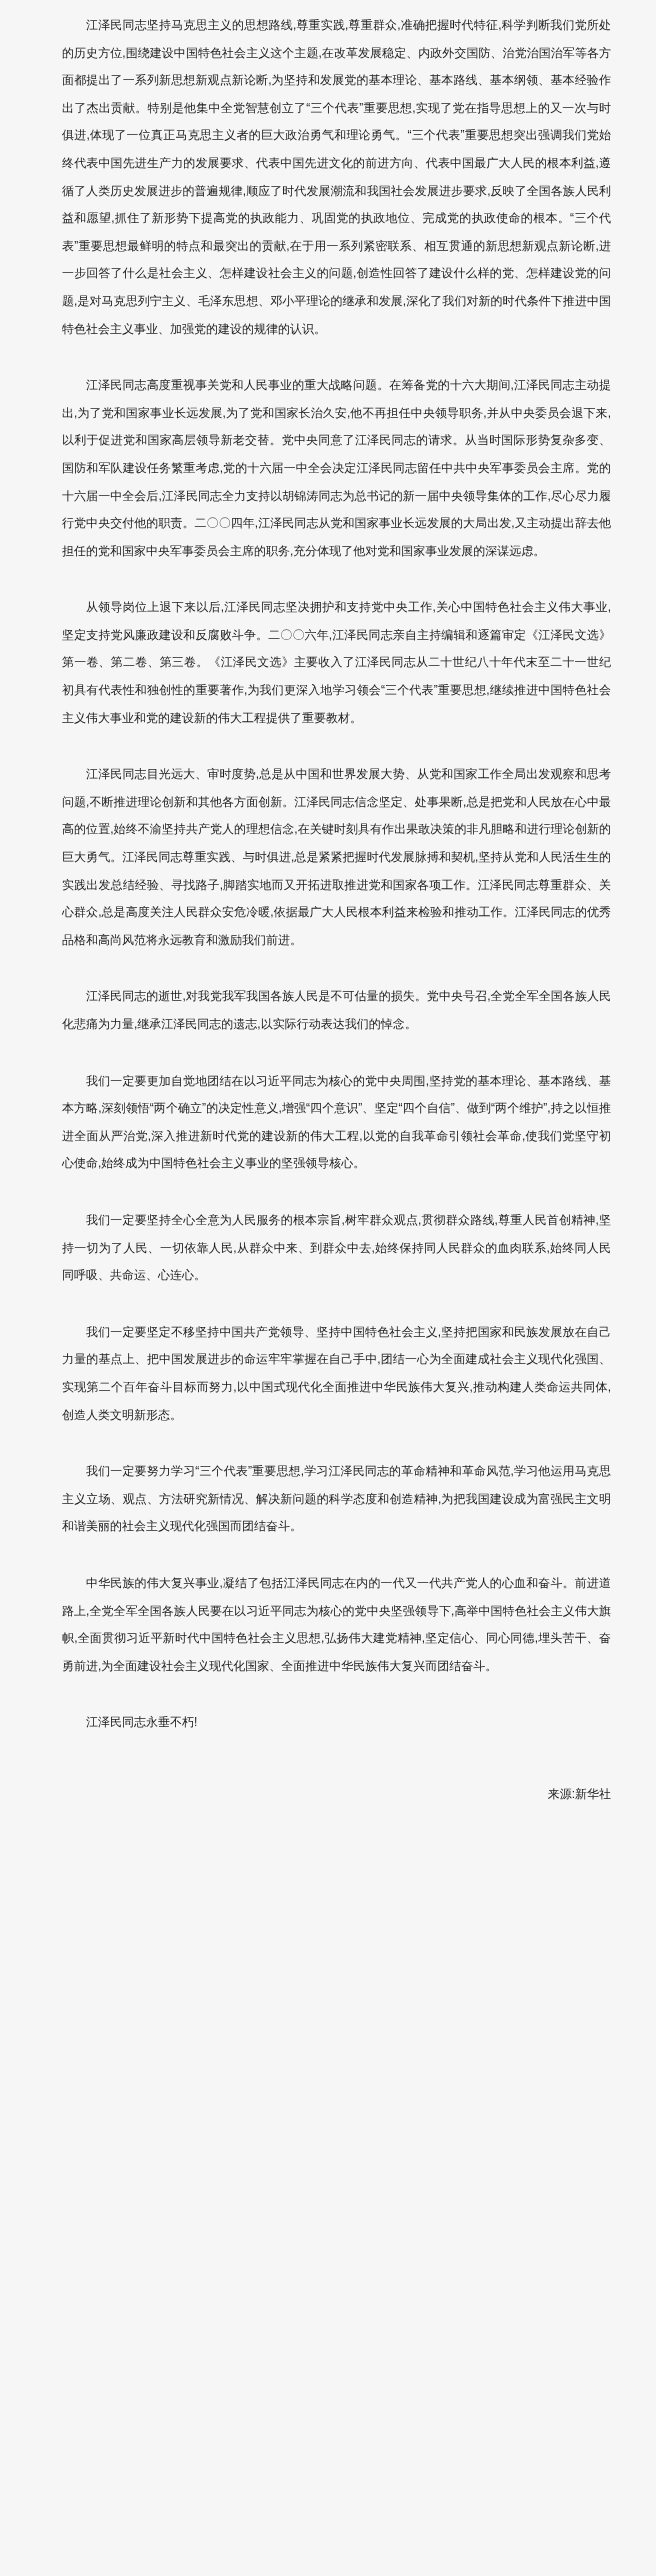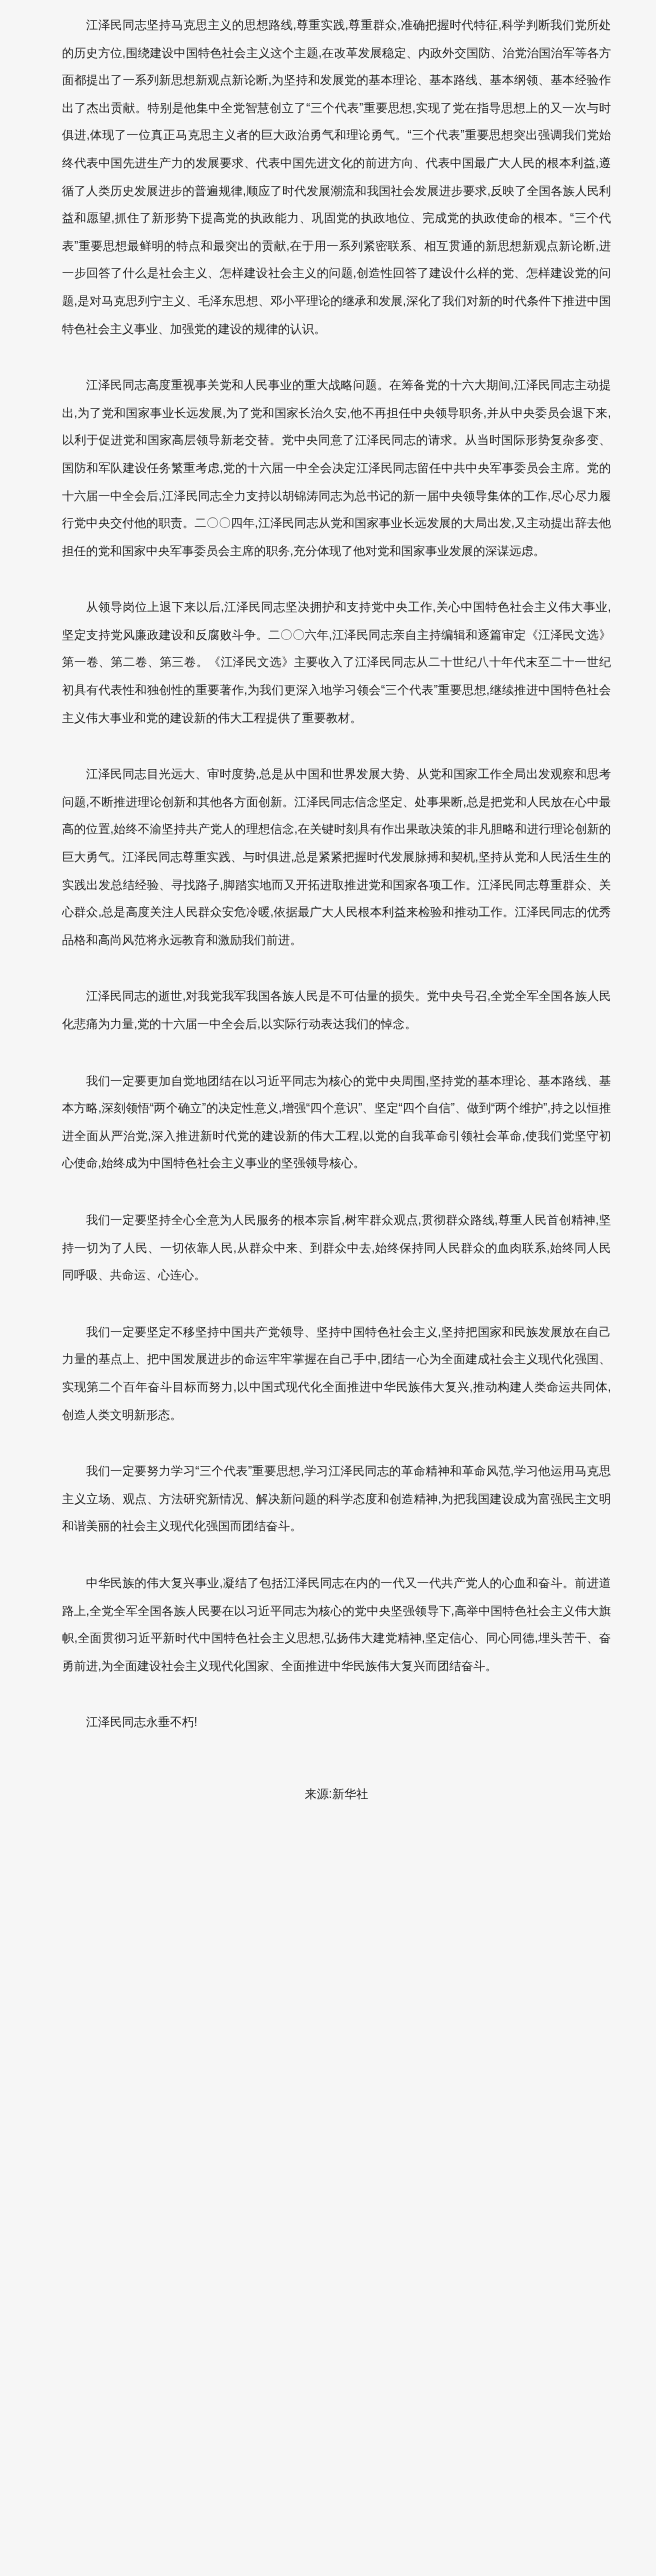--- a/index.html
+++ b/index.html
@@ -28,33 +28,33 @@
     margin: 0 0 29px 0;
     text-indent: 2em;
     word-break: break-all;
     overflow-wrap: break-word;
   }
   .article p.closing {
     margin-bottom: 44px;
   }
   .article p.source {
     text-indent: 0;
-    text-align: center;
+    text-align: right;
     margin-bottom: 0;
   }
 </style>
 </head>
 <body>
 
 <div class="article">
   <p>江泽民同志坚持马克思主义的思想路线,尊重实践,尊重群众,准确把握时代特征,科学判断我们党所处的历史方位,围绕建设中国特色社会主义这个主题,在改革发展稳定、内政外交国防、治党治国治军等各方面都提出了一系列新思想新观点新论断,为坚持和发展党的基本理论、基本路线、基本纲领、基本经验作出了杰出贡献。特别是他集中全党智慧创立了“三个代表”重要思想,实现了党在指导思想上的又一次与时俱进,体现了一位真正马克思主义者的巨大政治勇气和理论勇气。“三个代表”重要思想突出强调我们党始终代表中国先进生产力的发展要求、代表中国先进文化的前进方向、代表中国最广大人民的根本利益,遵循了人类历史发展进步的普遍规律,顺应了时代发展潮流和我国社会发展进步要求,反映了全国各族人民利益和愿望,抓住了新形势下提高党的执政能力、巩固党的执政地位、完成党的执政使命的根本。“三个代表”重要思想最鲜明的特点和最突出的贡献,在于用一系列紧密联系、相互贯通的新思想新观点新论断,进一步回答了什么是社会主义、怎样建设社会主义的问题,创造性回答了建设什么样的党、怎样建设党的问题,是对马克思列宁主义、毛泽东思想、邓小平理论的继承和发展,深化了我们对新的时代条件下推进中国特色社会主义事业、加强党的建设的规律的认识。</p>
   <p>江泽民同志高度重视事关党和人民事业的重大战略问题。在筹备党的十六大期间,江泽民同志主动提出,为了党和国家事业长远发展,为了党和国家长治久安,他不再担任中央领导职务,并从中央委员会退下来,以利于促进党和国家高层领导新老交替。党中央同意了江泽民同志的请求。从当时国际形势复杂多变、国防和军队建设任务繁重考虑,党的十六届一中全会决定江泽民同志留任中共中央军事委员会主席。党的十六届一中全会后,江泽民同志全力支持以胡锦涛同志为总书记的新一届中央领导集体的工作,尽心尽力履行党中央交付他的职责。二〇〇四年,江泽民同志从党和国家事业长远发展的大局出发,又主动提出辞去他担任的党和国家中央军事委员会主席的职务,充分体现了他对党和国家事业发展的深谋远虑。</p>
   <p>从领导岗位上退下来以后,江泽民同志坚决拥护和支持党中央工作,关心中国特色社会主义伟大事业,坚定支持党风廉政建设和反腐败斗争。二〇〇六年,江泽民同志亲自主持编辑和逐篇审定《江泽民文选》第一卷、第二卷、第三卷。《江泽民文选》主要收入了江泽民同志从二十世纪八十年代末至二十一世纪初具有代表性和独创性的重要著作,为我们更深入地学习领会“三个代表”重要思想,继续推进中国特色社会主义伟大事业和党的建设新的伟大工程提供了重要教材。</p>
   <p>江泽民同志目光远大、审时度势,总是从中国和世界发展大势、从党和国家工作全局出发观察和思考问题,不断推进理论创新和其他各方面创新。江泽民同志信念坚定、处事果断,总是把党和人民放在心中最高的位置,始终不渝坚持共产党人的理想信念,在关键时刻具有作出果敢决策的非凡胆略和进行理论创新的巨大勇气。江泽民同志尊重实践、与时俱进,总是紧紧把握时代发展脉搏和契机,坚持从党和人民活生生的实践出发总结经验、寻找路子,脚踏实地而又开拓进取推进党和国家各项工作。江泽民同志尊重群众、关心群众,总是高度关注人民群众安危冷暖,依据最广大人民根本利益来检验和推动工作。江泽民同志的优秀品格和高尚风范将永远教育和激励我们前进。</p>
-  <p>江泽民同志的逝世,对我党我军我国各族人民是不可估量的损失。党中央号召,全党全军全国各族人民化悲痛为力量,党的十六届一中全会后,以实际行动表达我们的悼念。</p>
+  <p>江泽民同志的逝世,对我党我军我国各族人民是不可估量的损失。党中央号召,全党全军全国各族人民化悲痛为力量,继承江泽民同志的遗志,以实际行动表达我们的悼念。</p>
   <p>我们一定要更加自觉地团结在以习近平同志为核心的党中央周围,坚持党的基本理论、基本路线、基本方略,深刻领悟“两个确立”的决定性意义,增强“四个意识”、坚定“四个自信”、做到“两个维护”,持之以恒推进全面从严治党,深入推进新时代党的建设新的伟大工程,以党的自我革命引领社会革命,使我们党坚守初心使命,始终成为中国特色社会主义事业的坚强领导核心。</p>
   <p>我们一定要坚持全心全意为人民服务的根本宗旨,树牢群众观点,贯彻群众路线,尊重人民首创精神,坚持一切为了人民、一切依靠人民,从群众中来、到群众中去,始终保持同人民群众的血肉联系,始终同人民同呼吸、共命运、心连心。</p>
   <p>我们一定要坚定不移坚持中国共产党领导、坚持中国特色社会主义,坚持把国家和民族发展放在自己力量的基点上、把中国发展进步的命运牢牢掌握在自己手中,团结一心为全面建成社会主义现代化强国、实现第二个百年奋斗目标而努力,以中国式现代化全面推进中华民族伟大复兴,推动构建人类命运共同体,创造人类文明新形态。</p>
   <p>我们一定要努力学习“三个代表”重要思想,学习江泽民同志的革命精神和革命风范,学习他运用马克思主义立场、观点、方法研究新情况、解决新问题的科学态度和创造精神,为把我国建设成为富强民主文明和谐美丽的社会主义现代化强国而团结奋斗。</p>
   <p>中华民族的伟大复兴事业,凝结了包括江泽民同志在内的一代又一代共产党人的心血和奋斗。前进道路上,全党全军全国各族人民要在以习近平同志为核心的党中央坚强领导下,高举中国特色社会主义伟大旗帜,全面贯彻习近平新时代中国特色社会主义思想,弘扬伟大建党精神,坚定信心、同心同德,埋头苦干、奋勇前进,为全面建设社会主义现代化国家、全面推进中华民族伟大复兴而团结奋斗。</p>
   <p class="closing">江泽民同志永垂不朽!</p>
   <p class="source">来源:新华社</p>
 </div>
 
 

